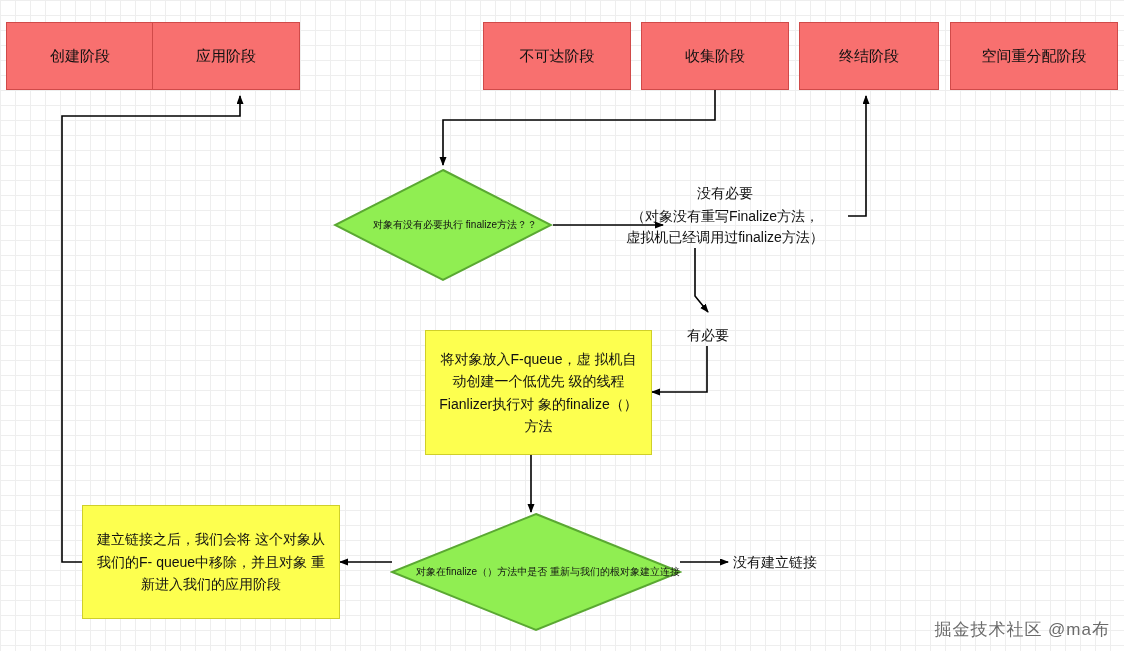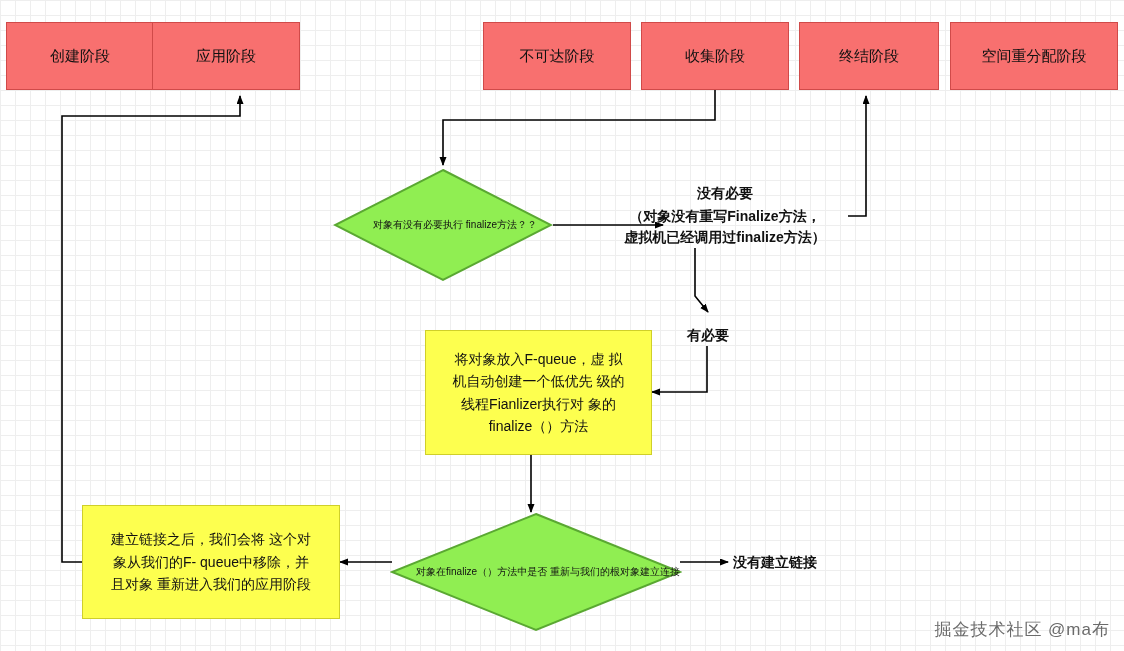--- a/index.html
+++ b/index.html
@@ -64,32 +64,32 @@
     background: #fdff4f;
     border: 1.5px solid #cfcf2a;
     box-sizing: border-box;
     display: flex;
     align-items: center;
     justify-content: center;
     text-align: center;
     font-size: 14px;
     color: #111;
     line-height: 1.6;
-    padding: 6px 24px;
+    padding: 6px 10px;
   }
   .note {
     position: absolute;
     font-size: 14px;
     color: #111;
     line-height: 1.5;
     text-align: center;
     white-space: pre-line;
   }
   .note.bold {
-    font-weight: bold;
+    font-weight: normal;
   }
   .watermark {
     position: absolute;
     right: 14px;
     bottom: 10px;
     font-size: 17px;
     color: #6b6b6b;
     letter-spacing: 1px;
   }
   svg.connectors {

